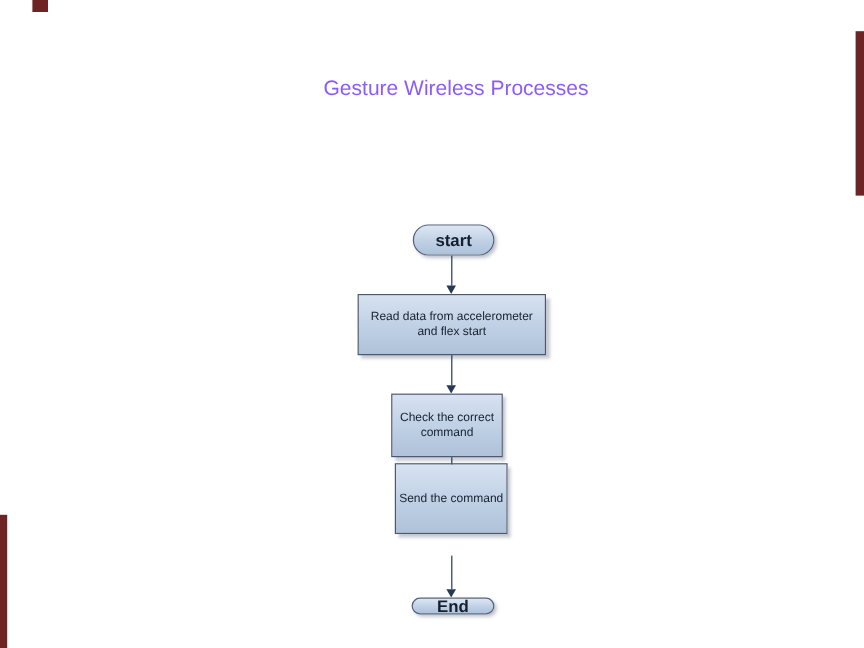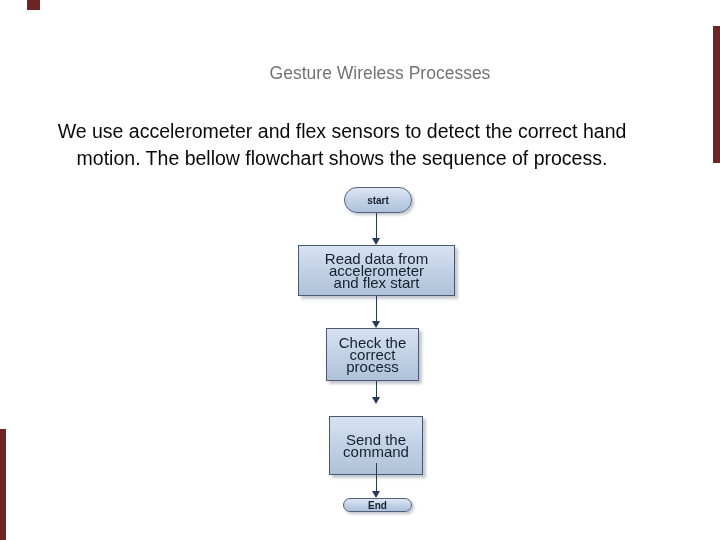--- a/index.html
+++ b/index.html
@@ -20,21 +20,21 @@
     height:540px;
     background:var(--page-bg);
     overflow:hidden;
   }
   .slide-title{
     position:absolute;
     left:40px; top:60px; width:680px;
     text-align:center;
     font-size:17.5px;
     line-height:26px;
-    color:#737373;
+    color:#8b5cf6;
   }
   .slide-body{
     position:absolute;
     left:0px; top:118px; width:684px;
     text-align:center;
     font-size:19.5px;
     line-height:26.5px;
     color:#0a0a0a;
   }
   
@@ -47,34 +47,34 @@
     justify-content:center;
     color:var(--node-text);
     text-align:center;
   }
   .terminator{
     width:68px; height:26px;
     border:1.5px solid #52607b;
     border-radius:13px;
     background:linear-gradient(180deg,#dde7f3 0%,#c2d2e6 50%,#adc2da 100%);
     box-shadow:2px 2px 3px rgba(140,148,160,0.55);
-    font-size:10px;
+    font-size:14px;
     font-weight:600;
   }
   .process{
     border:1.5px solid var(--node-border);
     background:linear-gradient(180deg,#d7e2f1 0%,#c3d3e7 45%,#aec2d9 100%);
     box-shadow:3px 3px 2.5px rgba(140,148,160,0.5);
-    font-size:15px;
+    font-size:10px;
     line-height:12px;
   }
   .node-start{left:344px; top:187px;}
   .node-read {left:298px; top:245px; width:157px; height:51px;}
   .node-check{left:326px; top:328px; width:93px;  height:53px;}
-  .node-send {left:329px; top:416px; width:94px;  height:59px;}
+  .node-send {left:329px; top:386px; width:94px;  height:59px;}
   .node-end  {left:343px; top:498px; width:69px;  height:14px;}
   
   .arrow{
     position:absolute;
     left:371px;
     width:10px;
     display:flex;
     flex-direction:column;
     align-items:center;
   }
@@ -106,24 +106,20 @@
 <body>
 
 <div class="slide">
 
   <div class="edge-mark edge-tl"></div>
   <div class="edge-mark edge-lb"></div>
   <div class="edge-mark edge-rt"></div>
 
   <div class="slide-title">Gesture Wireless Processes</div>
 
-  <div class="slide-body">
-    <div>We use accelerometer and flex sensors to detect the correct hand</div>
-    <div>motion. The bellow flowchart shows the sequence of process.</div>
-  </div>
 
   <div>
 
     <div class="node terminator node-start">
       <span>start</span>
     </div>
 
     <div class="arrow arrow-1">
       <div class="line"></div>
       <div class="head"></div>
@@ -134,21 +130,21 @@
       <div>and flex start</div>
     </div>
 
     <div class="arrow arrow-2">
       <div class="line"></div>
       <div class="head"></div>
     </div>
 
     <div class="node process node-check">
       <div>Check the correct</div>
-      <div>process</div>
+      <div>command</div>
     </div>
 
     <div class="arrow arrow-3">
       <div class="line"></div>
       <div class="head"></div>
     </div>
 
     <div class="node process node-send">
       <div>Send the command</div>
     </div>

